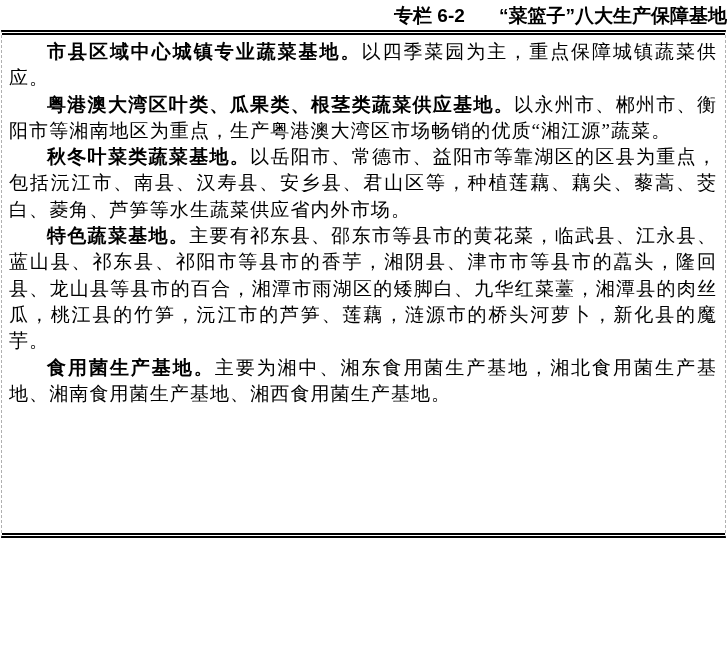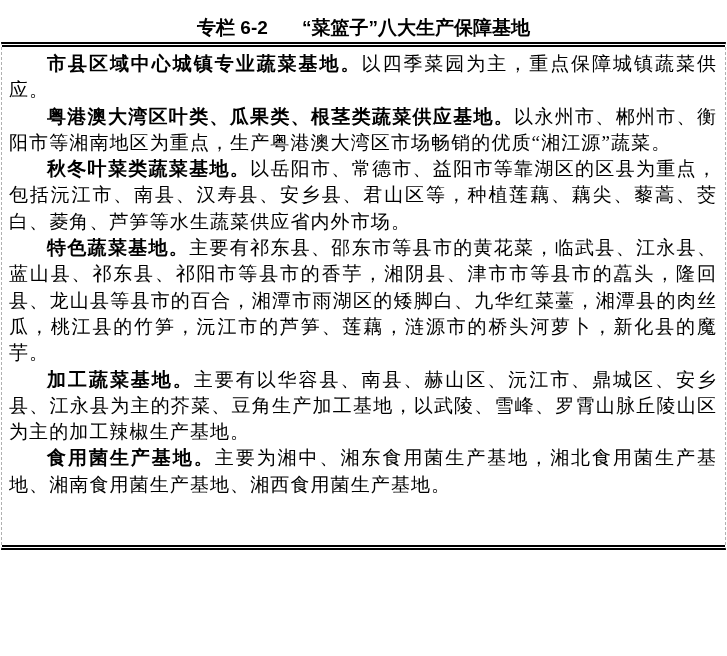--- a/index.html
+++ b/index.html
@@ -7,22 +7,22 @@
     padding: 0;
     background: #ffffff;
     width: 727px;
     height: 656px;
     overflow: hidden;
     font-family: "Liberation Serif", "DejaVu Serif", serif;
     color: #000000;
   }
   .doc-title {
     height: 22px;
-    padding: 17px 0 3px 0;
-    text-align: center;
+    padding: 5px 0 3px 0;
+    text-align: right;
     font-size: 19px;
     font-weight: bold;
     line-height: 22px;
     white-space: nowrap;
     font-family: "Liberation Sans", "DejaVu Sans", sans-serif;
   }
   .doc-title .title-label { margin-right: 1.8em; }
   .panel {
     box-sizing: border-box;
     margin: 0 1px;
@@ -53,15 +53,14 @@
 
 <div class="doc-title">
   <span class="title-label">专栏 6-2</span><span>“菜篮子”八大生产保障基地</span>
 </div>
 
 <div class="panel">
   <p><span class="h">市县区域中心城镇专业蔬菜基地。</span><span>以四季菜园为主，重点保障城镇蔬菜供应。</span></p>
   <p><span class="h">粤港澳大湾区叶类、瓜果类、根茎类蔬菜供应基地。</span><span>以永州市、郴州市、衡阳市等湘南地区为重点，生产粤港澳大湾区市场畅销的优质“湘江源”蔬菜。</span></p>
   <p><span class="h">秋冬叶菜类蔬菜基地。</span><span>以岳阳市、常德市、益阳市等靠湖区的区县为重点，包括沅江市、南县、汉寿县、安乡县、君山区等，种植莲藕、藕尖、藜蒿、茭白、菱角、芦笋等水生蔬菜供应省内外市场。</span></p>
   <p><span class="h">特色蔬菜基地。</span><span>主要有祁东县、邵东市等县市的黄花菜，临武县、江永县、蓝山县、祁东县、祁阳市等县市的香芋，湘阴县、津市市等县市的藠头，隆回县、龙山县等县市的百合，湘潭市雨湖区的矮脚白、九华红菜薹，湘潭县的肉丝瓜，桃江县的竹笋，沅江市的芦笋、莲藕，涟源市的桥头河萝卜，新化县的魔芋。</span></p>
-  <p><span class="h">加工蔬菜基地。</span><span>主要有以华容县、南县、赫山区、沅江市、鼎城区、安乡县、江永县为主的芥菜、豆角生产加工基地，以武陵、雪峰、罗霄山脉丘陵山区为主的加工辣椒生产基地。</span></p>
   <p><span class="h">食用菌生产基地。</span><span>主要为湘中、湘东食用菌生产基地，湘北食用菌生产基地、湘南食用菌生产基地、湘西食用菌生产基地。</span></p>
 </div>
 
 </body></html>

